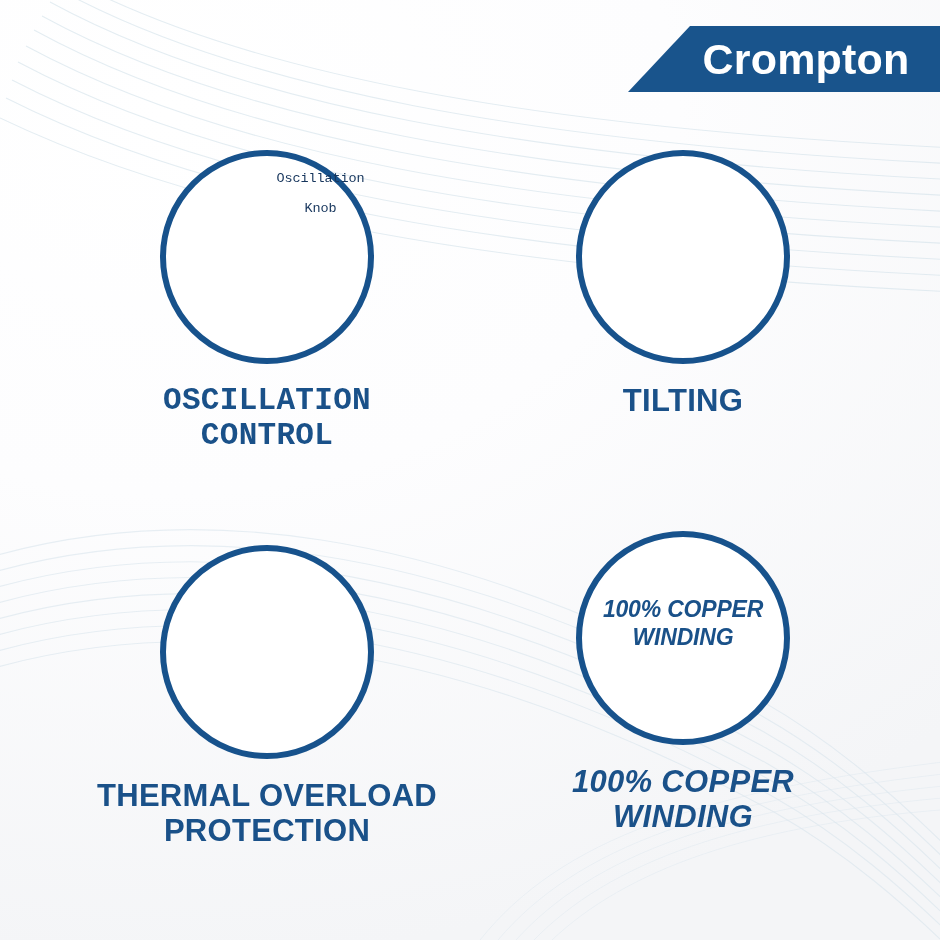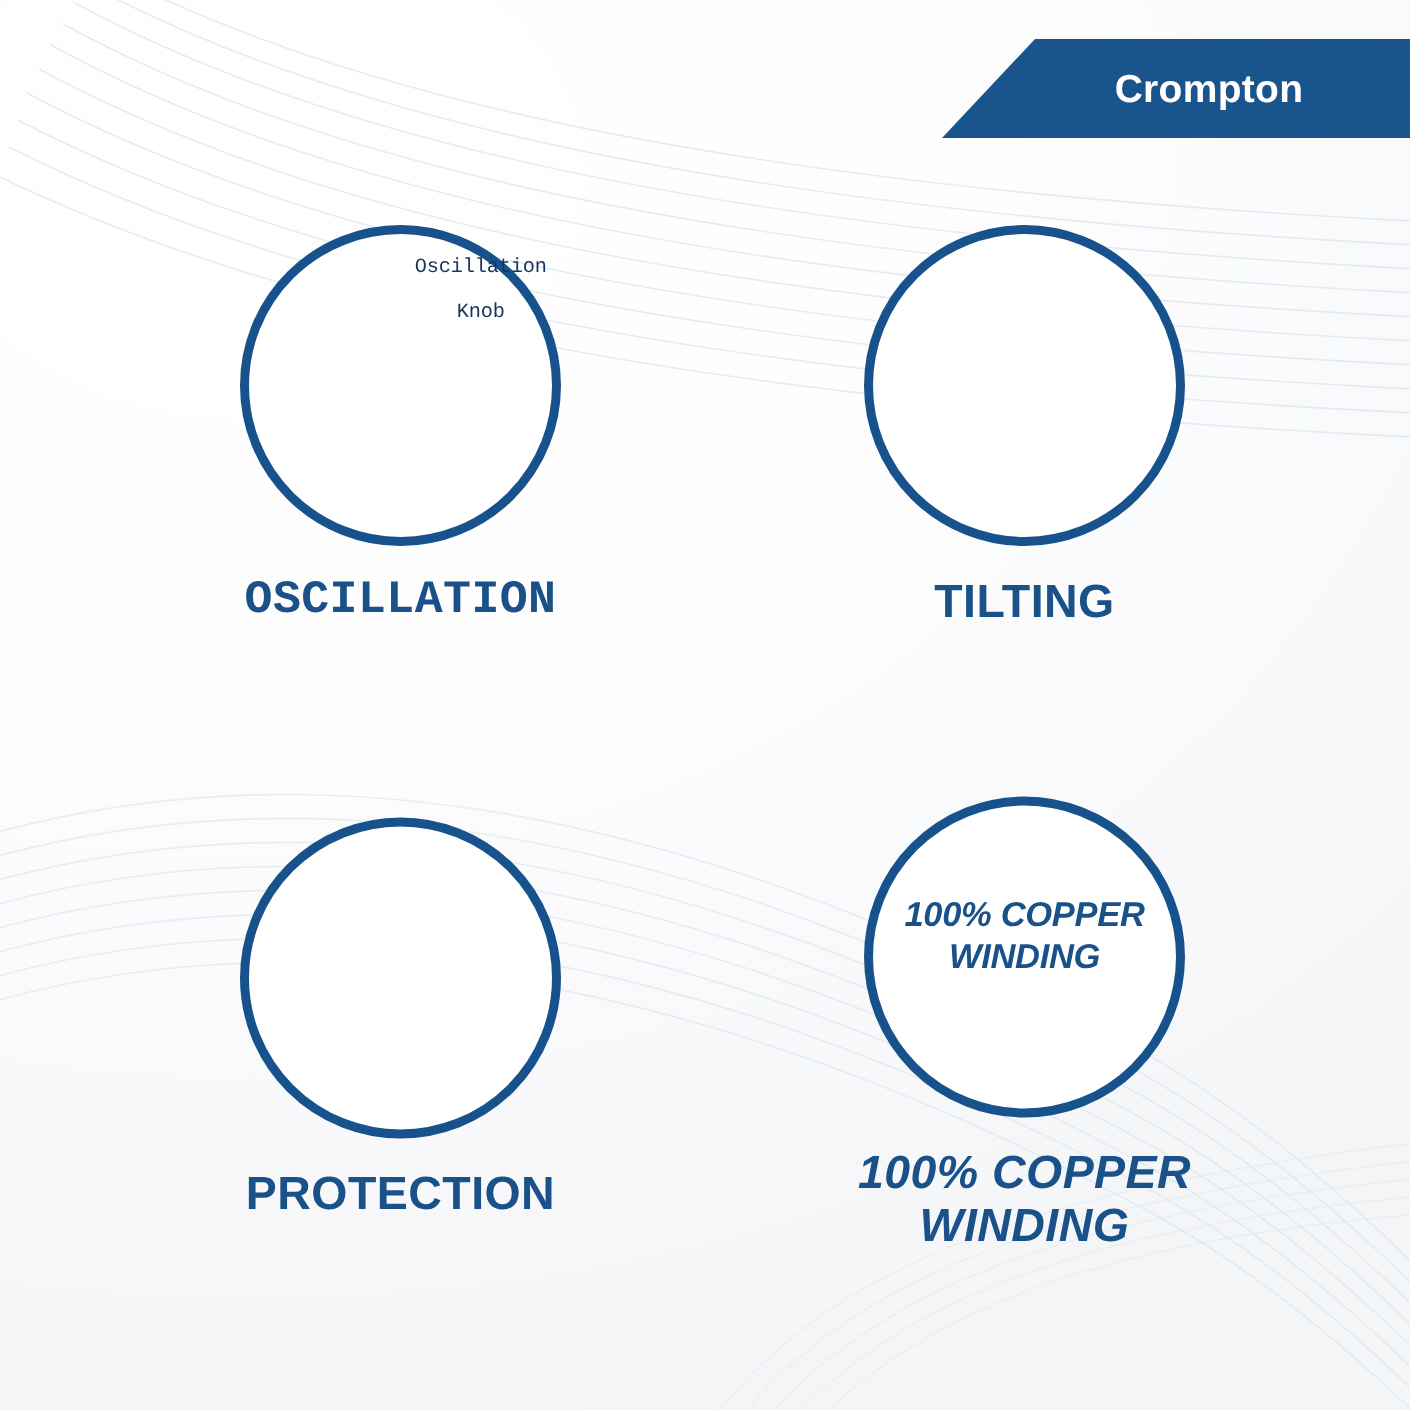--- a/index.html
+++ b/index.html
@@ -42,21 +42,21 @@
     -webkit-clip-path: polygon(62px 0, 100% 0, 100% 100%, 0 100%);
     clip-path: polygon(62px 0, 100% 0, 100% 100%, 0 100%);
     display: flex;
     align-items: center;
     justify-content: center;
     box-sizing: border-box;
     padding-left: 44px;
   }
   .brand-name {
     color: #ffffff;
-    font-size: 26px;
+    font-size: 43px;
     font-weight: bold;
     letter-spacing: 0.2px;
     line-height: 1;
     white-space: nowrap;
   }
 
   
   .feature {
     position: absolute;
     width: 420px;
@@ -233,20 +233,21 @@
         </svg>
       </div>
       <div class="medallion-ring"></div>
       <div class="knob-note">
         <span>Oscillation</span>
         <span class="n2">Knob</span>
       </div>
     </div>
     <div class="feature-label">
       <span>OSCILLATION</span>
+      <span class="l2">CONTROL</span>
     </div>
   </div>
 
   <div class="feature f-tilting">
     <div class="medallion">
       <div class="medallion-clip">
         <svg class="photo-svg" viewBox="0 0 202 202" width="202" height="202" aria-hidden="true">
           <rect x="0" y="0" width="202" height="202" fill="#ffffff"></rect>
 
           <rect x="92" y="152" width="17" height="56" fill="#eae3d3"></rect>
@@ -315,20 +316,21 @@
     <div class="medallion">
       <div class="medallion-clip">
         <svg viewBox="0 0 202 202" width="202" height="202" aria-hidden="true">
           <path d="M101,18 L168,44 L168,104 C168,144 134,170 101,184 C68,170 34,144 34,104 L34,44 Z" fill="none" stroke="#17528c" stroke-width="9" stroke-linejoin="round"></path>
           <path d="M110,52 L74,112 L96,112 L86,160 L128,98 L104,98 L118,52 Z" fill="#1a5795"></path>
         </svg>
       </div>
       <div class="medallion-ring"></div>
     </div>
     <div class="feature-label">
+      <span>THERMAL OVERLOAD</span>
       <span class="l2">PROTECTION</span>
     </div>
   </div>
 
   <div class="feature f-copper">
     <div class="medallion">
       <div class="medallion-clip">
         <svg viewBox="0 0 202 202" width="202" height="202" aria-hidden="true">
 
           <path d="M 22,76 A 80 80 0 0 1 180,76" fill="none" stroke="#17528c" stroke-width="7" stroke-linecap="butt"></path>

